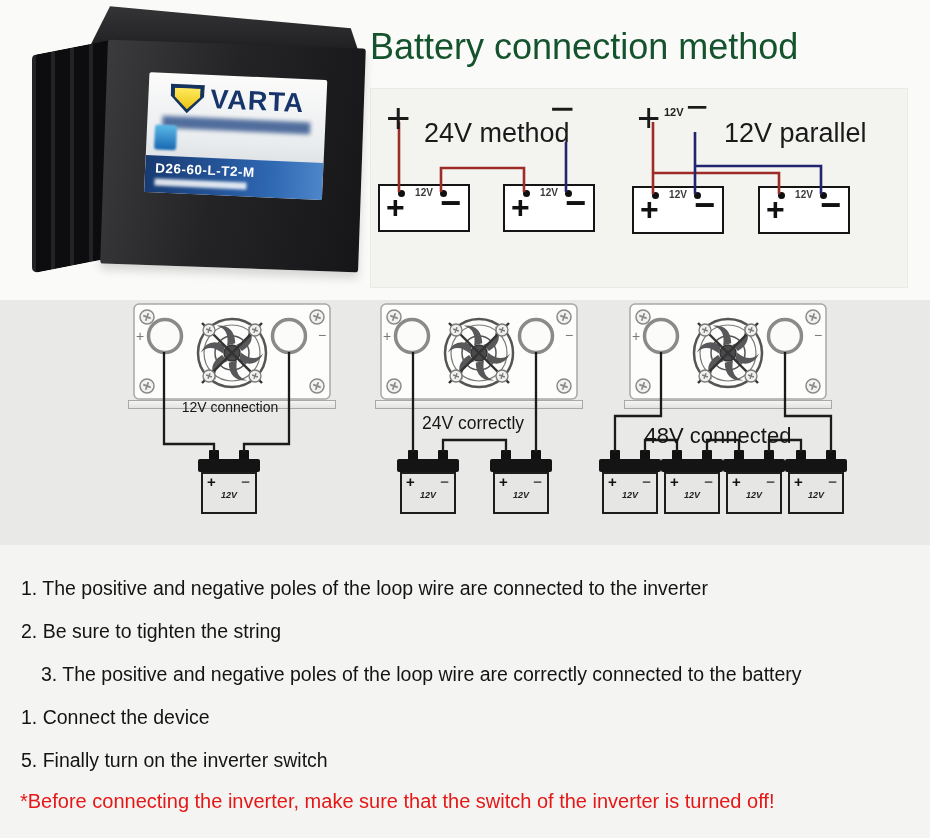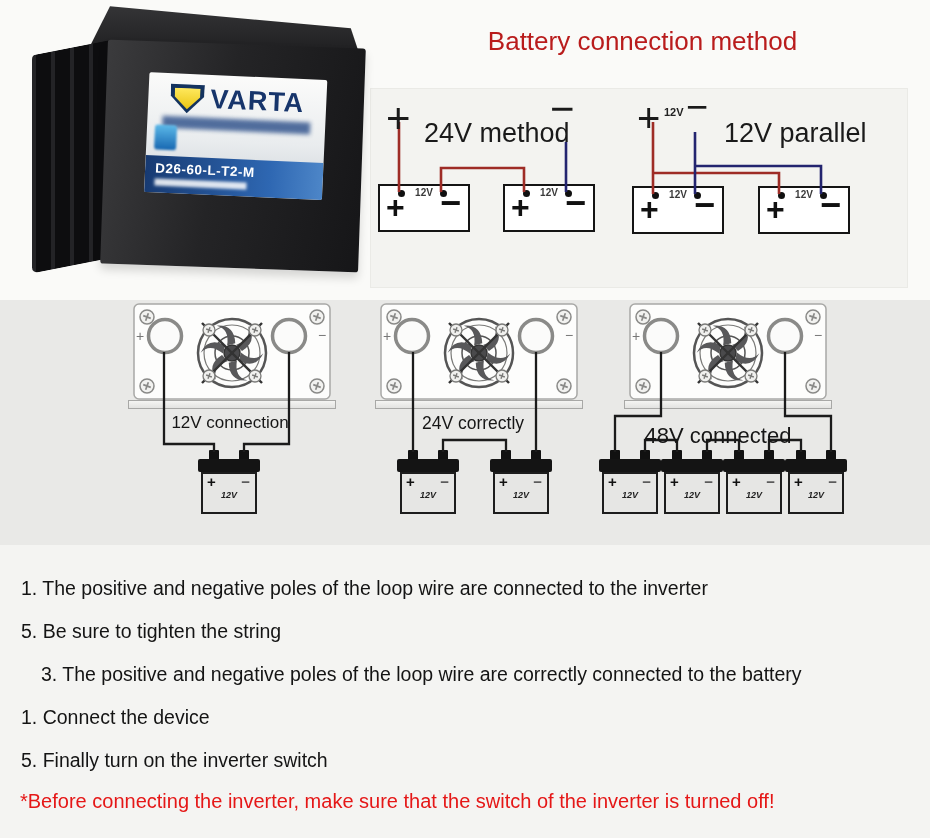--- a/index.html
+++ b/index.html
@@ -7,21 +7,21 @@
         font-family:"Liberation Sans","DejaVu Sans",sans-serif;background:#fafaf8;}
   .abs{position:absolute;}
 
   
   .band-top{left:0;top:0;width:930px;height:300px;background:#fafaf8;}
   .diagram-panel{left:370px;top:88px;width:538px;height:200px;background:#f3f3f0;border:1px solid #eaeae6;box-sizing:border-box;}
   .band-mid{left:0;top:300px;width:930px;height:245px;background:#e9e9e7;}
   .band-bottom{left:0;top:545px;width:930px;height:293px;background:#f4f4f2;}
 
   
-  .page-title{left:370px;top:26px;width:545px;text-align:center;font-size:26px;color:#b91c1c;}
+  .page-title{left:370px;top:26px;width:545px;font-size:36px;color:#14532d;}
 
   
   .photo{left:26px;top:2px;width:336px;height:290px;z-index:2;}
   .ph-side{position:absolute;left:6px;top:46px;width:76px;height:218px;background:
      repeating-linear-gradient(90deg,#232326 0 4px,#0d0d0f 4px 19px),#0e0e10;
      transform:skewY(-11deg);border-radius:4px 0 0 6px;}
   .ph-top{position:absolute;left:56px;top:2px;width:280px;height:58px;
      background:linear-gradient(180deg,#353537,#1b1b1d);
      clip-path:polygon(10% 4%,96% 42%,100% 100%,0 100%);}
   .ph-front{position:absolute;left:78px;top:42px;width:258px;height:224px;border-radius:3px;
@@ -358,21 +358,21 @@
           <g transform="translate(23,23)">
               <circle r="6" stroke-width="1.3"></circle>
               <path d="M-3,0H3M0,-3V3" stroke-width="1.4" transform="rotate(20)"></path>
             </g>
         </g>
       </g>
     </svg>
     <div class="inv-rail"></div>
   </div>
 
-  <div class="conn-label" style="left:155px;top:413px;width:150px;font-size:17px;">12V connection</div>
+  <div class="conn-label" style="left:155px;top:399px;width:150px;font-size:14px;">12V connection</div>
   <div class="conn-label" style="left:398px;top:413px;width:150px;font-size:17.5px;">24V correctly</div>
   <div class="conn-label" style="left:613px;top:423px;width:210px;font-size:22px;">48V connected</div>
 
   <div class="mbatt" style="left:201px;top:450px;">
     <span class="mpost" style="left:8px;"></span>
     <span class="mpost" style="left:38px;"></span>
     <div class="mcap"></div>
     <div class="mbody">
       <span class="mplus">+</span>
       <span class="mminus">−</span>
@@ -436,19 +436,19 @@
     <span class="mpost" style="left:38px;"></span>
     <div class="mcap"></div>
     <div class="mbody">
       <span class="mplus">+</span>
       <span class="mminus">−</span>
       <div class="mv">12V</div>
     </div>
   </div>
 
   <div class="instr" style="top:577px;">1. The positive and negative poles of the loop wire are connected to the inverter</div>
-  <div class="instr" style="top:620px;">5. Be sure to tighten the string</div>
+  <div class="instr" style="top:620px;">2. Be sure to tighten the string</div>
   <div class="instr" style="top:663px;margin-left:20px;">3. The positive and negative poles of the loop wire are correctly connected to the battery</div>
   <div class="instr" style="top:706px;">1. Connect the device</div>
   <div class="instr" style="top:749px;text-align:right;">5. Finally turn on the inverter switch</div>
   <div class="warning">*Before connecting the inverter, make sure that the switch of the inverter is turned off!</div>
 
 </div>
 
 </body></html>

